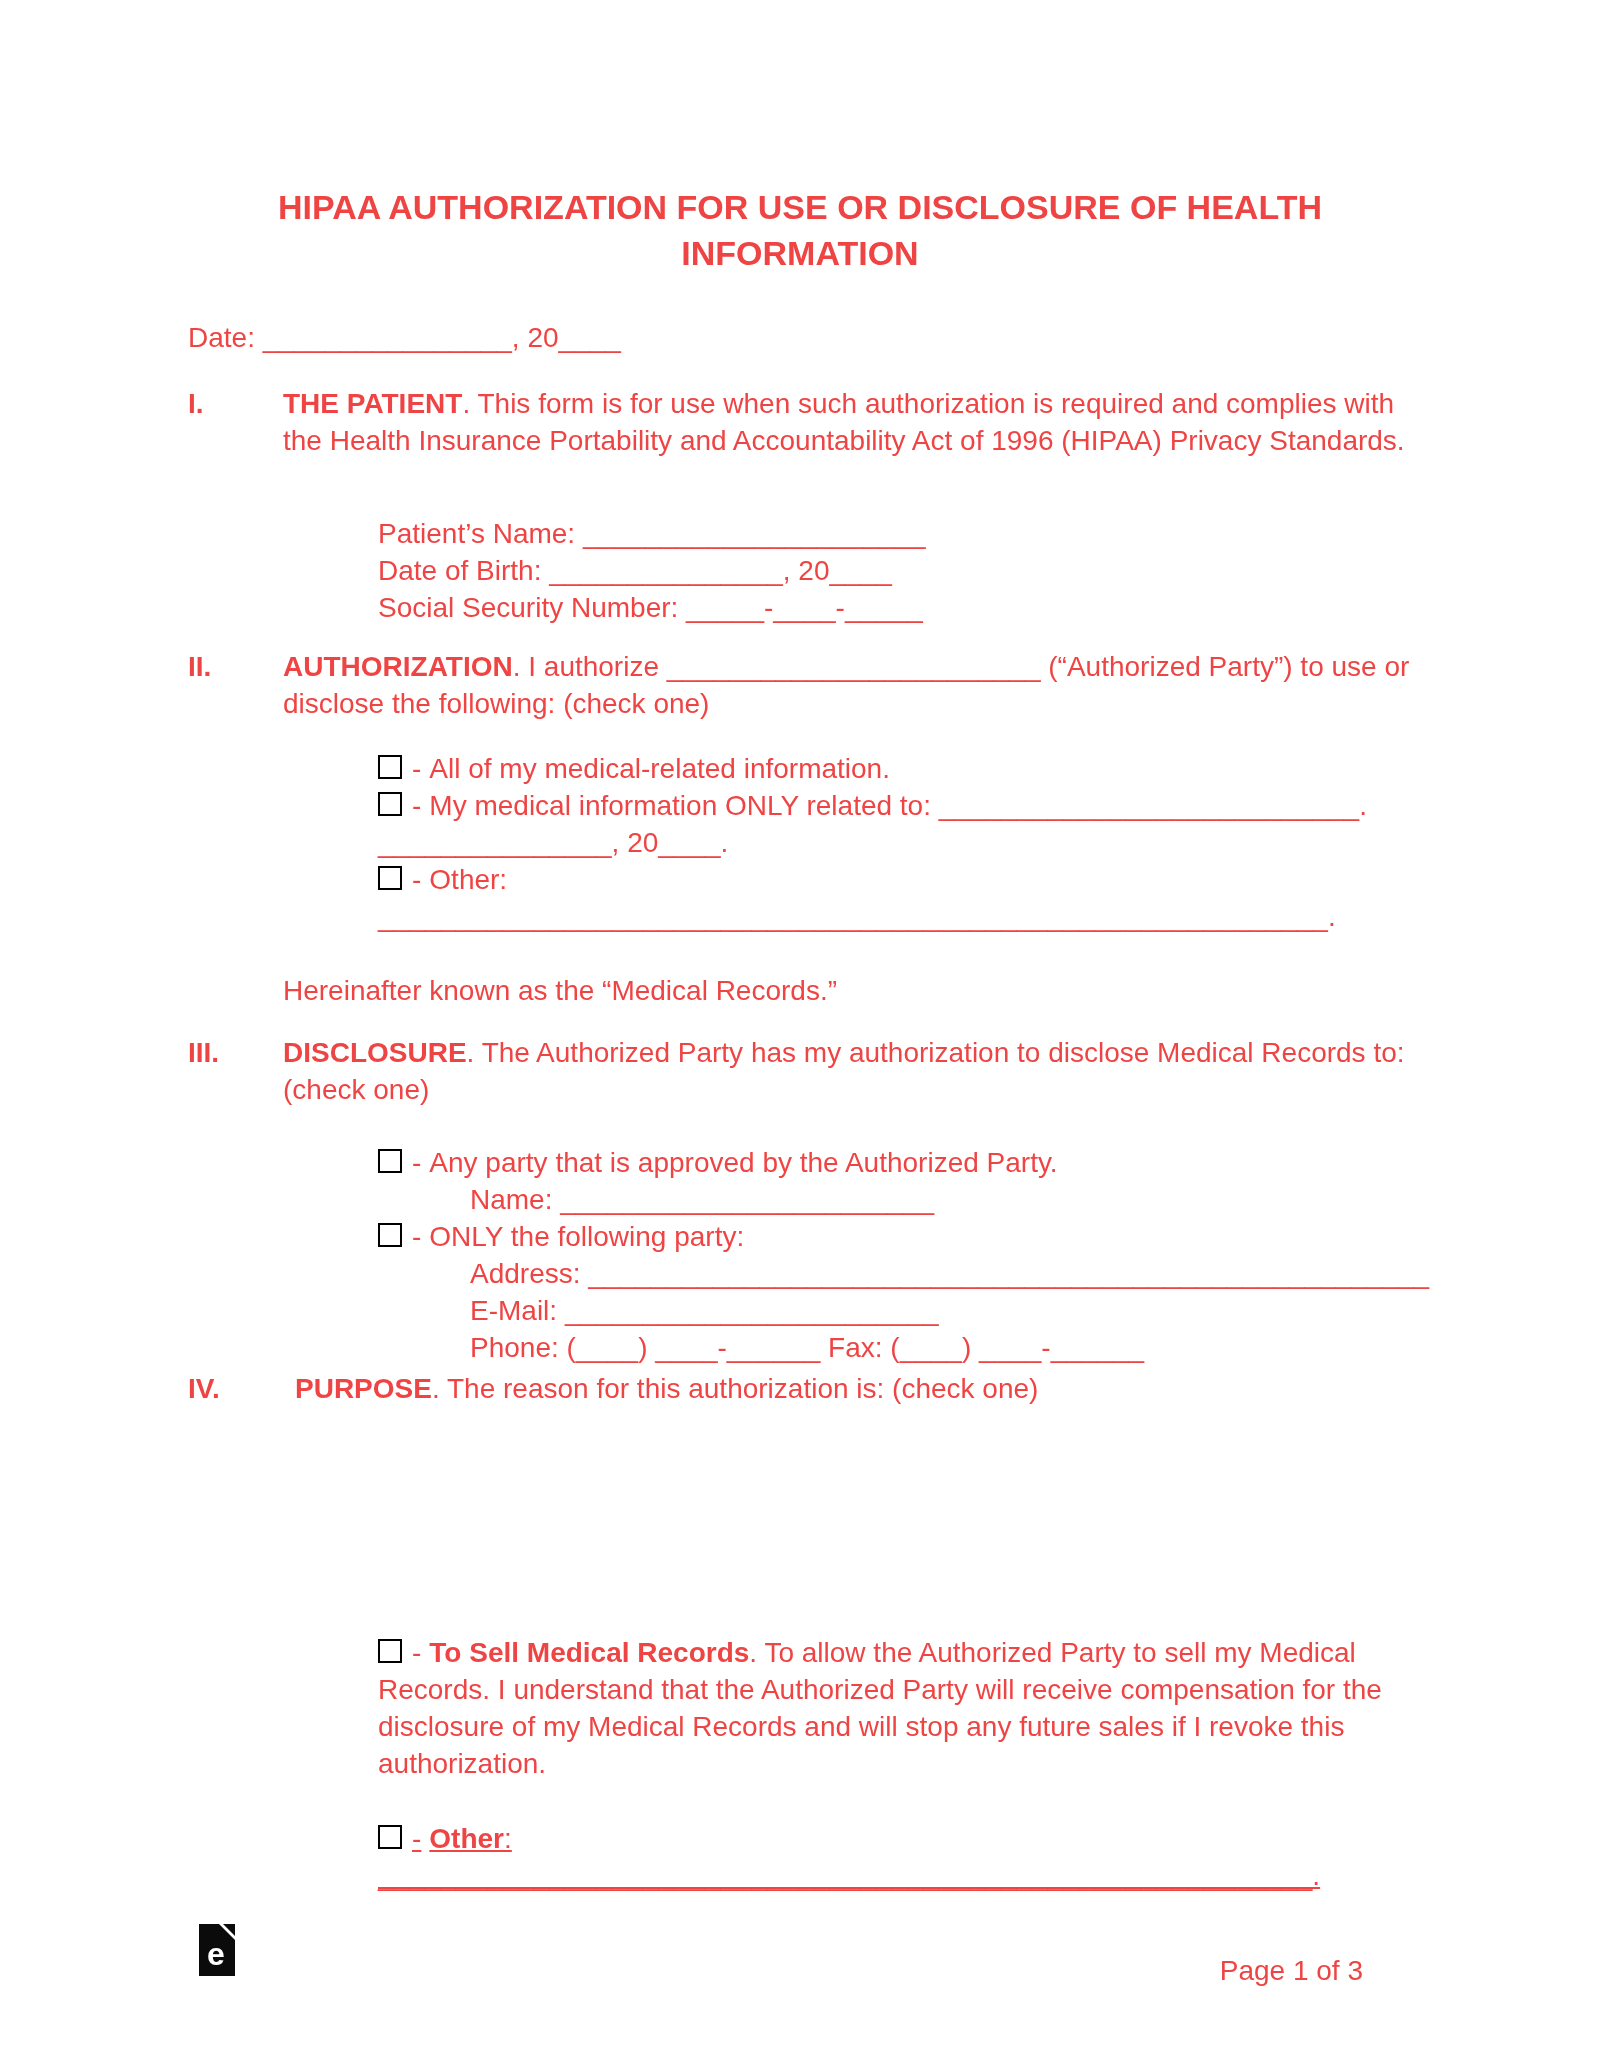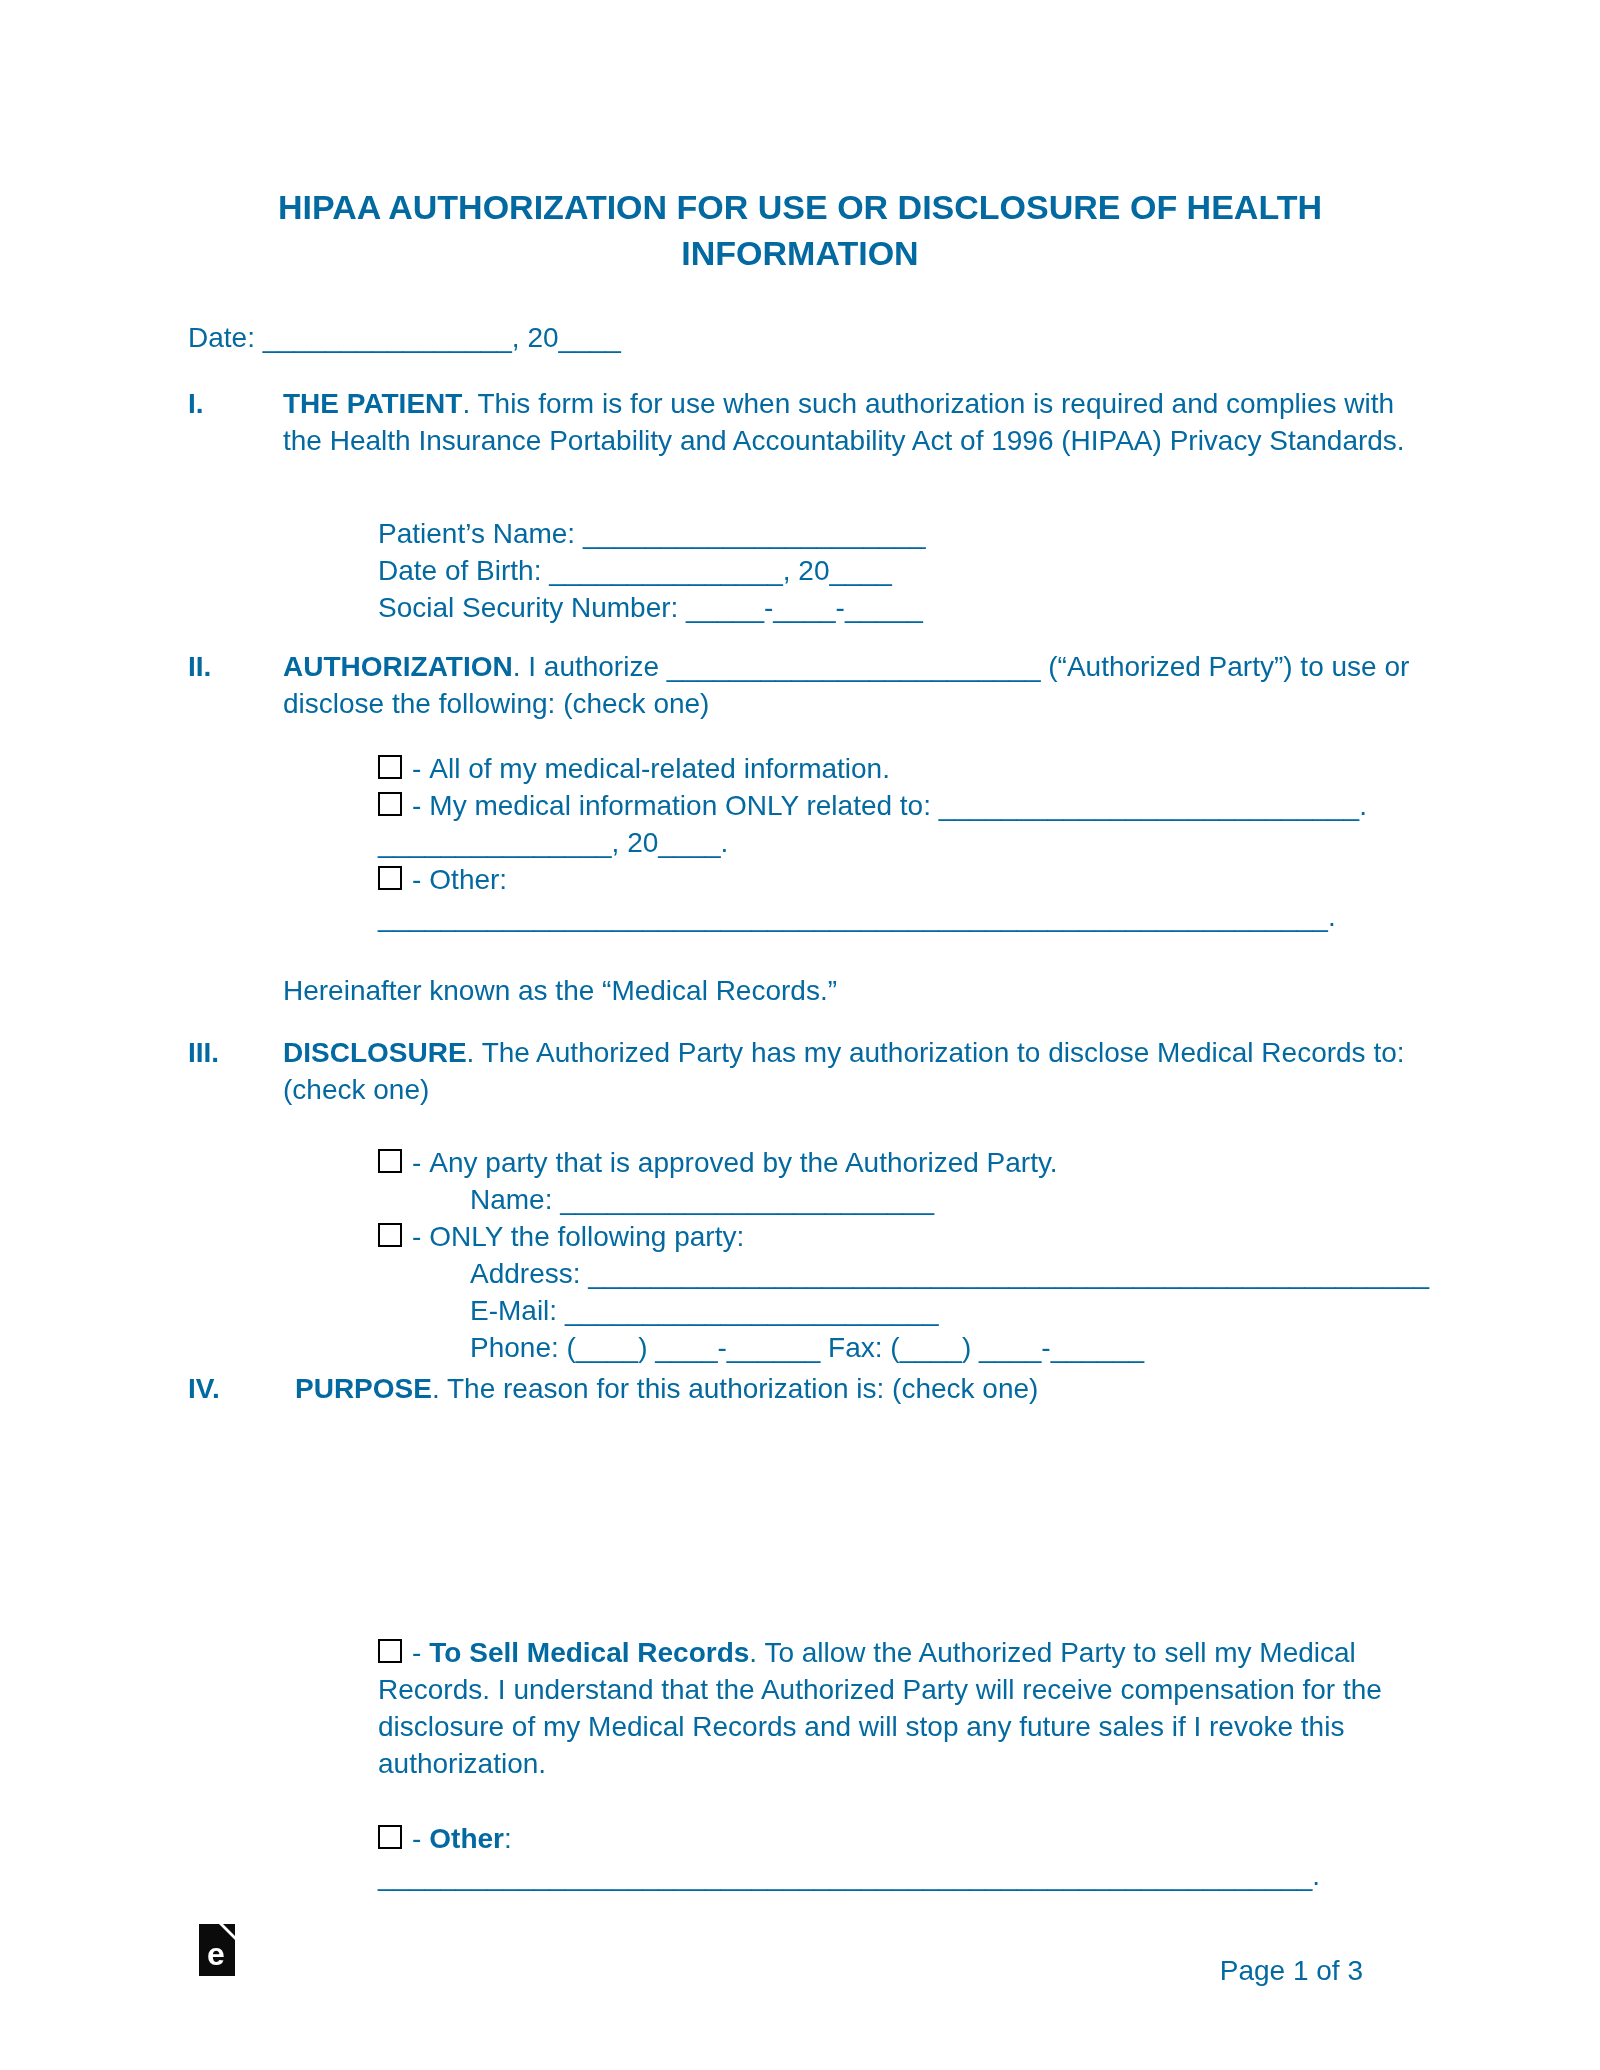--- a/index.html
+++ b/index.html
@@ -4,21 +4,21 @@
 <style>
   html,body{margin:0;padding:0;background:#ffffff;}
   .page{
     position:relative;
     width:1520px;
     height:2070px;
     background:#ffffff;
     font-family:"Liberation Sans", sans-serif;
     font-size:28px;
     line-height:37px;
-    color:#0369a1;
+    color:#ef4444;
     overflow:hidden;
   }
   .abs{position:absolute;}
   .b{font-weight:bold;}
   .u{}
   .title{
     left:175px; width:1250px; top:184px;
     text-align:center; font-weight:bold;
     font-size:34px; line-height:46px;
   }
@@ -111,21 +111,21 @@
       <span class="b">PURPOSE</span><span>. The reason for this authorization is: (check one)</span>
     </div>
   </div>
 
 
 
   <div class="abs" style="left:378px;top:1634px;width:1040px;">
     <span class="cbx"></span><span class="dash">-</span><span class="b">To Sell Medical Records</span><span>. To allow the Authorized Party to sell my Medical Records. I understand that the Authorized Party will receive compensation for the disclosure of my Medical Records and will stop any future sales if I revoke this authorization.</span>
   </div>
 
-  <div class="abs" style="left:378px;top:1820px;width:1060px;">
+  <div class="abs" style="left:378px;top:1820px;width:1060px;text-decoration:underline;">
     <span class="cbx"></span><span class="dash">-</span><span class="b">Other</span><span>: ____________________________________________________________.</span>
   </div>
 
   <div class="logo">
     <svg width="36" height="52" viewBox="0 0 36 52">
       <path d="M0 0 H20 L36 16 V52 H0 Z" fill="#0b0b0b"></path>
       <path d="M24 0 H36 V12 Z" fill="#0b0b0b"></path>
       <text x="8" y="41" font-family="Liberation Sans, sans-serif" font-size="32" font-weight="bold" fill="#ffffff">e</text>
     </svg>
   </div>

